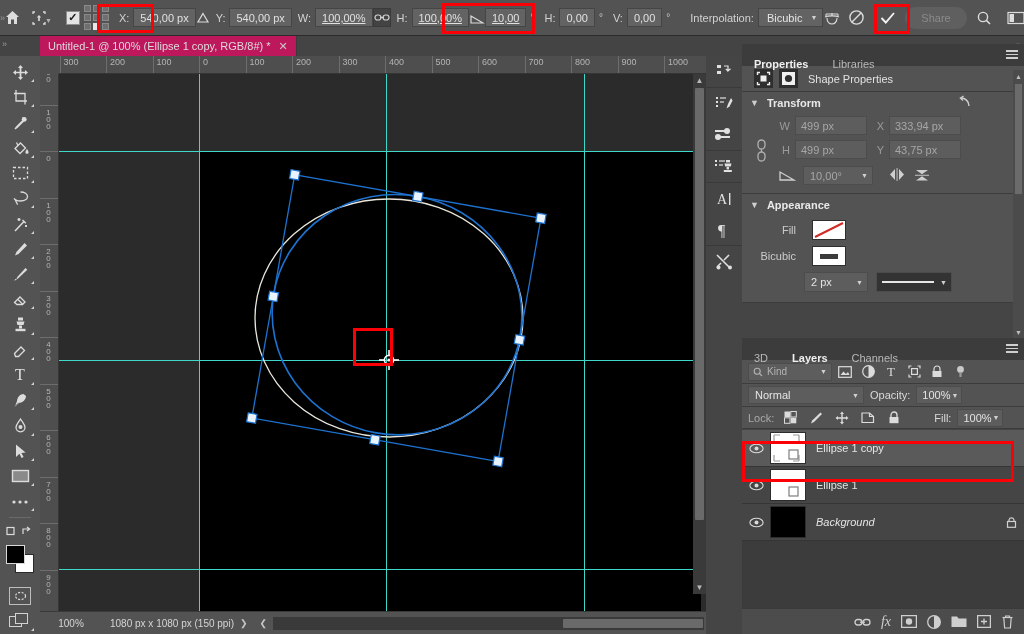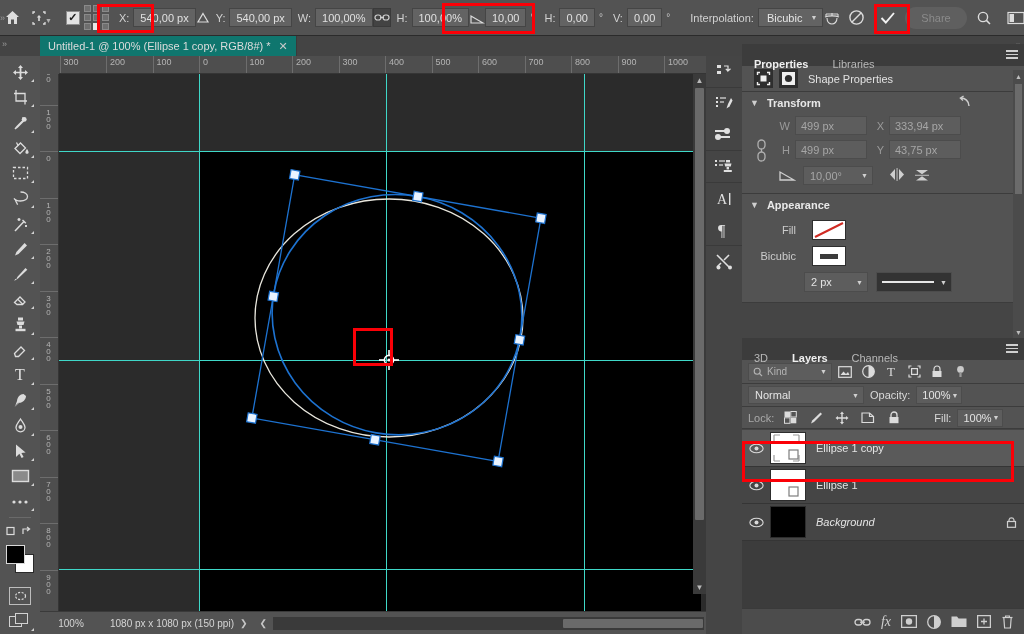--- a/index.html
+++ b/index.html
@@ -32,21 +32,21 @@
   }
   .refgrid { display:grid; grid-template-columns:repeat(3,7px); grid-template-rows:repeat(3,7px); gap:2px; }
   .refgrid i { display:block; width:7px; height:7px; background:#6f6f6f; border:1px solid #8a8a8a; }
   .refgrid i.on { background:#e8e8e8; border-color:#e8e8e8; }
 
   .fld-label { color:#d2d2d2; font-size:11px; margin:0 4px 0 6px; white-space:nowrap; }
   .fld {
     height:19px; background:#636363; border:1px solid #454545; color:#e0e0e0;
     font-size:11px; display:flex; align-items:center; padding:0 6px; white-space:nowrap;
   }
-  .fld.w72 { width:72px; } .fld.w62 { width:62px; } .fld.w52 { width:52px; }
+  .fld.w72 { width:72px; } .fld.w62 { width:62px;text-decoration:underline; } .fld.w52 { width:52px; }
   .link-btn {
     width:22px; height:19px; background:#434343; border:1px solid #3a3a3a;
     display:flex; align-items:center; justify-content:center; color:#cfcfcf; font-size:11px;
   }
   .deg { color:#c3c3c3; font-size:10px; margin:0 4px; }
   .sel-box {
     height:19px; background:#636363; border:1px solid #454545; color:#e5e5e5;
     display:flex; align-items:center; justify-content:space-between; padding:0 5px 0 8px; font-size:11px;
   }
   .sel-box .cv { font-size:7px; color:#cfcfcf; margin-left:8px; }
@@ -58,21 +58,21 @@
 
   
   .redbox { position:absolute; border:3px solid #fb0007; pointer-events:none; z-index:60; }
 
   
   .tabbar {
     position:absolute; left:0; top:36px; width:1024px; height:20px; background:#444;
   }
   .tb-grip { position:absolute; left:2px; top:3px; color:#9a9a9a; font-size:9px; }
   .doc-tab {
-    position:absolute; left:40px; top:0; height:20px; background:#0f766e;
+    position:absolute; left:40px; top:0; height:20px; background:#be185d;
     display:flex; align-items:center; padding:0 8px; gap:8px;
     font-size:11px; color:#dcdcdc; border-right:1px solid #3a3a3a;
   }
   .doc-tab .x { color:#c9c9c9; font-size:11px; }
   .tb-right-grip { position:absolute; right:3px; top:4px; color:#9a9a9a; font-size:9px; }
 
   
   .toolbar {
     position:absolute; left:0; top:56px; width:40px; height:578px; background:#535353;
     display:flex; flex-direction:column; align-items:center; padding-top:4px;

